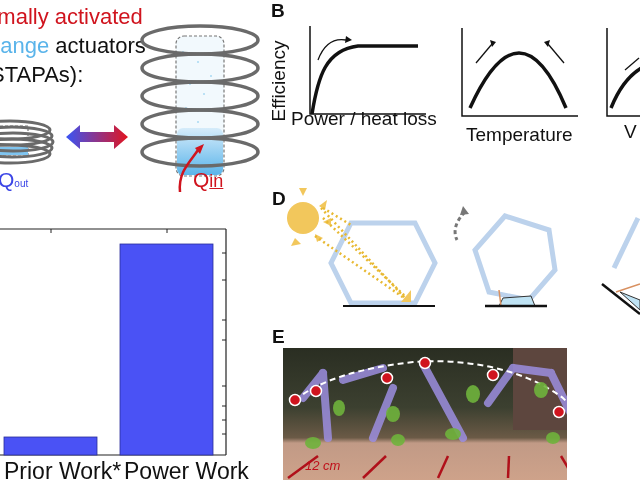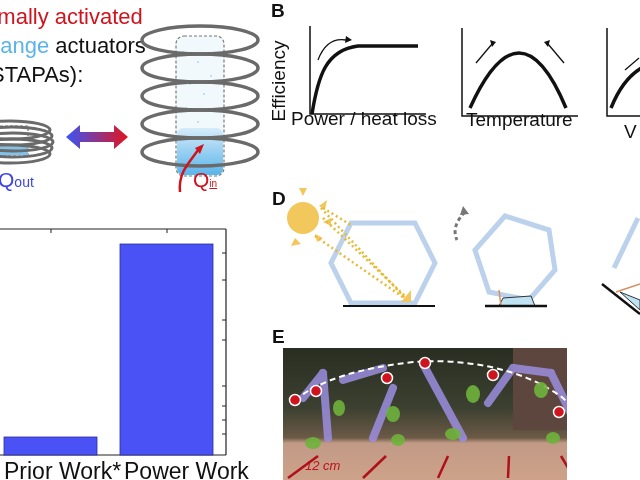--- a/index.html
+++ b/index.html
@@ -39,21 +39,21 @@
   <g fill="none" stroke="#6a6a6a" stroke-width="3">
     <ellipse cx="10" cy="12" rx="40" ry="9"></ellipse>
     <ellipse cx="12" cy="18" rx="40" ry="9"></ellipse>
     <ellipse cx="13" cy="24" rx="40" ry="9"></ellipse>
     <ellipse cx="12" cy="30" rx="40" ry="9"></ellipse>
     <ellipse cx="10" cy="36" rx="40" ry="9"></ellipse>
   </g>
 </svg>
 
 <div class="abs t-dblue" style="left:-2px;top:168px;font-size:21px;white-space:nowrap;">
-  <span>Q</span><span style="font-size:14px;">out</span>
+  <span>Q</span><span style="font-size:10px;">out</span>
 </div>
 
 <svg width="70" height="30" style="left:64px;top:123px;">
   <defs>
     <linearGradient id="gArrow" x1="0" x2="1" y1="0" y2="0">
       <stop offset="0" stop-color="#3a55f5"></stop>
       <stop offset="1" stop-color="#e2141e"></stop>
     </linearGradient>
   </defs>
   <polygon points="2,14 16,2 16,9 50,9 50,2 64,14 50,26 50,19 16,19 16,26" fill="url(#gArrow)"></polygon>
@@ -83,21 +83,21 @@
     <ellipse cx="62" cy="46" rx="58" ry="14"></ellipse>
     <ellipse cx="62" cy="74" rx="58" ry="14"></ellipse>
     <ellipse cx="62" cy="102" rx="58" ry="14"></ellipse>
     <ellipse cx="62" cy="130" rx="58" ry="14"></ellipse>
   </g>
   <path d="M42,170 C40,150 52,140 60,128" fill="none" stroke="#d0141e" stroke-width="2.5"></path>
   <polygon points="57,126 66,122 62,132" fill="#d0141e"></polygon>
 </svg>
 
 <div class="abs t-red" style="left:193px;top:168px;font-size:21px;white-space:nowrap;">
-  <span>Q</span><span style="font-size:10px;text-decoration:underline;">in</span>
+  <span>Q</span><span style="font-size:18px;text-decoration:underline;">in</span>
 </div>
 
 <div class="abs panel-letter" style="left:271px;top:0px;">B</div>
 
 <div class="abs axis-lbl" style="left:265px;top:70px;transform:rotate(-90deg);transform-origin:center;width:100px;text-align:center;margin-left:-36px;">Efficiency</div>
 
 <svg width="120" height="90" style="left:308px;top:26px;">
   <polyline points="2,0 2,88 118,88" fill="none" stroke="#111" stroke-width="1.5"></polyline>
   <path d="M4,88 C10,50 18,24 50,20 L110,20" fill="none" stroke="#111" stroke-width="3.5"></path>
   <path d="M10,34 C16,18 26,12 38,14" fill="none" stroke="#111" stroke-width="1.3"></path>
@@ -106,21 +106,21 @@
 <div class="abs axis-lbl" style="left:291px;top:108px;">Power / heat loss</div>
 
 <svg width="120" height="90" style="left:460px;top:28px;">
   <polyline points="2,0 2,88 118,88" fill="none" stroke="#111" stroke-width="1.5"></polyline>
   <path d="M10,80 Q60,-30 106,80" fill="none" stroke="#111" stroke-width="3.5"></path>
   <line x1="16" y1="35" x2="32" y2="16" stroke="#111" stroke-width="1.3"></line>
   <polygon points="30,12 36,14 32,19" fill="#111"></polygon>
   <line x1="104" y1="35" x2="88" y2="16" stroke="#111" stroke-width="1.3"></line>
   <polygon points="90,12 84,14 88,19" fill="#111"></polygon>
 </svg>
-<div class="abs axis-lbl" style="left:466px;top:109px;">Temperature</div>
+<div class="abs axis-lbl" style="left:466px;top:124px;">Temperature</div>
 
 <svg width="60" height="90" style="left:605px;top:28px;">
   <polyline points="2,0 2,88 60,88" fill="none" stroke="#111" stroke-width="1.5"></polyline>
   <path d="M6,80 C14,60 24,46 40,38" fill="none" stroke="#111" stroke-width="3.5"></path>
   <line x1="20" y1="42" x2="34" y2="30" stroke="#111" stroke-width="1.3"></line>
 </svg>
 <div class="abs axis-lbl" style="left:624px;top:121px;">V</div>
 
 <div class="abs panel-letter" style="left:272px;top:188px;">D</div>
 

